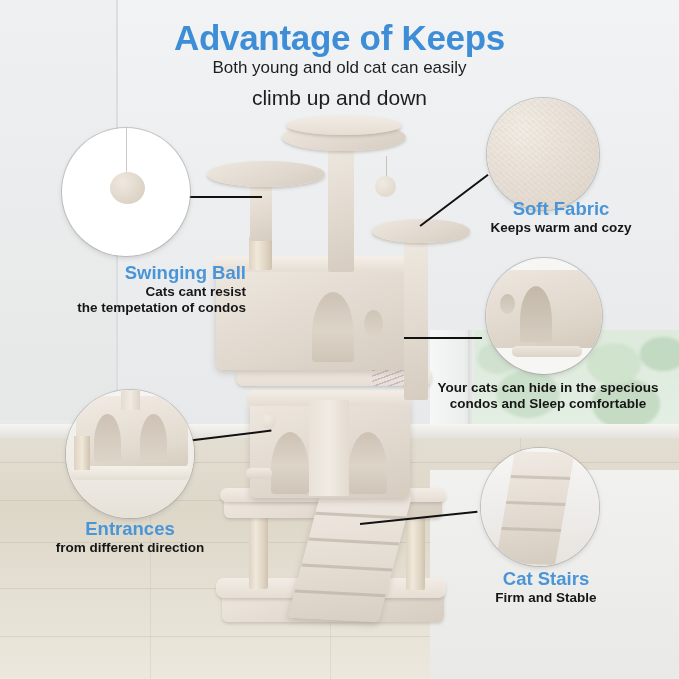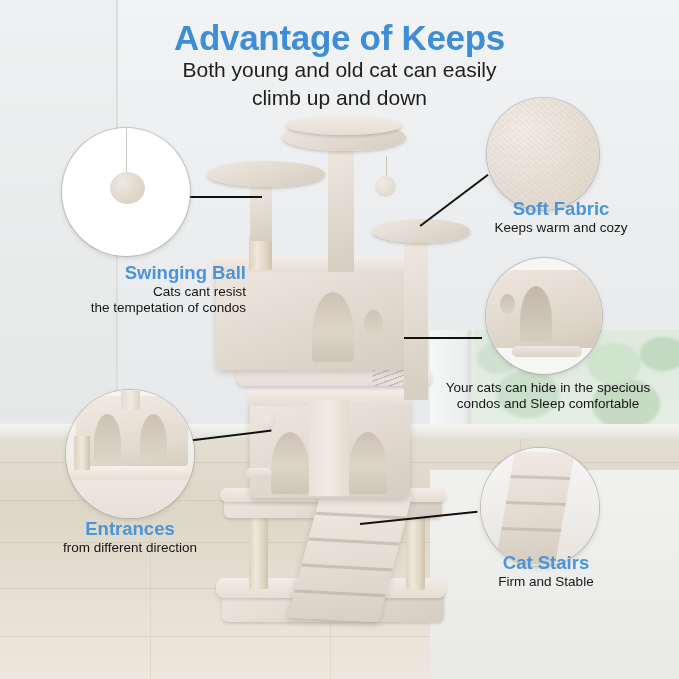--- a/index.html
+++ b/index.html
@@ -70,21 +70,21 @@
   .fabric-tex{position:absolute;inset:0;opacity:.35;
     background:repeating-linear-gradient(42deg, rgba(200,190,178,.5) 0 1px, transparent 1px 4px),
                repeating-linear-gradient(-38deg, rgba(205,196,184,.4) 0 1px, transparent 1px 5px);}
 
   .line{position:absolute;background:#111;height:1.6px;transform-origin:0 50%;}
 
   
   .t-title{position:absolute;font-weight:bold;color:#3e8ed7;letter-spacing:-.3px;}
   .t-sub{position:absolute;color:#1e1e1e;}
   .lbl-h{font-size:18.5px;font-weight:bold;color:#4a95d8;white-space:nowrap;}
-  .lbl-b{font-size:13.5px;font-weight:normal;color:#161616;white-space:nowrap;line-height:16px;}
+  .lbl-b{font-size:13.5px;font-weight:bold;color:#161616;white-space:nowrap;line-height:16px;}
   .ctr{text-align:center;}
 </style>
 </head>
 <body>
 
 <div id="stage">
 
   <div>
     <div class="bg-wall-top"></div>
     <div class="bg-wall-left"></div>
@@ -226,21 +226,21 @@
                 transform:skewX(-8deg) rotate(2deg);
                 background:linear-gradient(170deg,#f0eae3,#e3dbd1 55%,#d5ccc0);
                 border-radius:4px;overflow:hidden;">
       <div style="position:absolute;left:0;top:24px;width:100%;height:3px;background:rgba(186,176,163,.6)"></div>
       <div style="position:absolute;left:0;top:50px;width:100%;height:3px;background:rgba(186,176,163,.6)"></div>
       <div style="position:absolute;left:0;top:76px;width:100%;height:3px;background:rgba(186,176,163,.6)"></div>
     </div>
   </div>
 
   <div class="t-title ctr" style="left:0;top:18px;width:679px;font-size:35px;">Advantage of Keeps</div>
-  <div class="t-sub ctr" style="left:0;top:58px;width:679px;font-size:21px;">Both young and old cat can easily</div>
+  <div class="t-sub ctr" style="left:0;top:58px;width:679px;font-size:17px;">Both young and old cat can easily</div>
   <div class="t-sub ctr" style="left:0;top:86px;width:679px;font-size:21px;">climb up and down</div>
 
   <div style="position:absolute;left:18px;top:262px;width:228px;text-align:right;">
     <div class="lbl-h">Swinging Ball</div>
     <div class="lbl-b">Cats cant resist</div>
     <div class="lbl-b">the tempetation of condos</div>
   </div>
 
   <div style="position:absolute;left:18px;top:518px;width:224px;text-align:center;">
     <div class="lbl-h">Entrances</div>
@@ -250,18 +250,18 @@
   <div style="position:absolute;left:450px;top:198px;width:222px;text-align:center;">
     <div class="lbl-h">Soft Fabric</div>
     <div class="lbl-b">Keeps warm and cozy</div>
   </div>
 
   <div style="position:absolute;left:420px;top:380px;width:256px;text-align:center;">
     <div class="lbl-b">Your cats can hide in the specious</div>
     <div class="lbl-b">condos and Sleep comfortable</div>
   </div>
 
-  <div style="position:absolute;left:448px;top:552px;width:196px;text-align:center;">
+  <div style="position:absolute;left:448px;top:568px;width:196px;text-align:center;">
     <div class="lbl-h">Cat Stairs</div>
     <div class="lbl-b">Firm and  Stable</div>
   </div>
 
 </div>
 
 </body></html>

